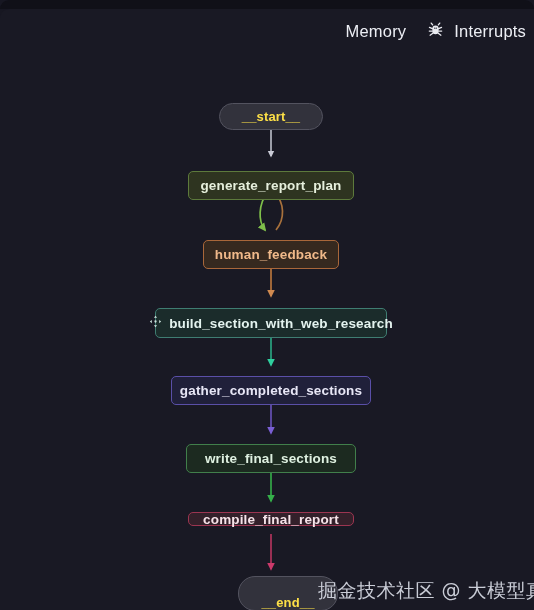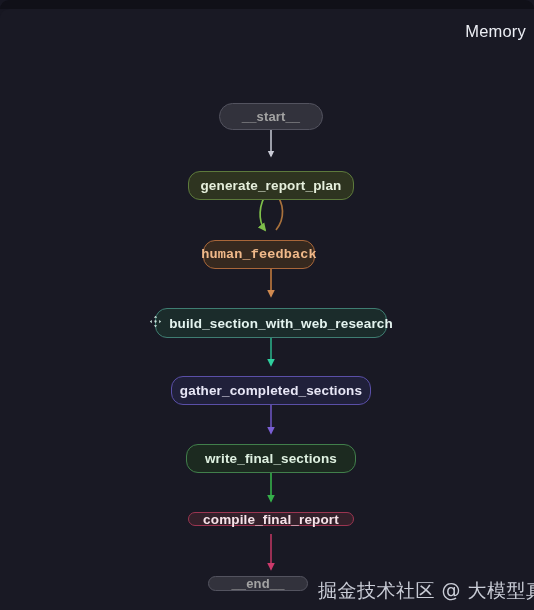--- a/index.html
+++ b/index.html
@@ -73,24 +73,24 @@
     font-weight: 700;
     letter-spacing: .15px;
     white-space: nowrap;
     z-index: 4;
     cursor: pointer;
   }
   .node.terminal {
     border-radius: 17px;
     background: #32323c;
     border: 1px solid #53535f;
-    color: #a3a3a3;
+    color: #fde047;
     font-size: 13px;
   }
-  .node.boxy { border-radius: 12px; }
+  .node.boxy { border-radius: 5px; }
 
   .n-genplan {
     background: #2e3420;
     border: 1px solid #5d7a3c;
     color: #e6efdc;
   }
   .n-human {
     background: #36291f;
     border: 1px solid #a9673a;
     color: #f0b98a;
@@ -195,21 +195,21 @@
     </svg>
 
     <div class="node terminal" style="left:219px; top:94px; width:104px; height:27px;">
       <span>__start__</span>
     </div>
 
     <div class="node boxy n-genplan" style="left:188px; top:162px; width:166px; height:29px;">
       <span>generate_report_plan</span>
     </div>
 
-    <div class="node boxy n-human" style="left:203px; top:231px; width:112px; height:29px;font-family:Liberation Mono, monospace;">
+    <div class="node boxy n-human" style="left:203px; top:231px; width:136px; height:29px;">
       <span>human_feedback</span>
     </div>
 
     <div class="node boxy n-build" style="left:155px; top:299px; width:232px; height:30px;">
       <span class="move-icon">
         <svg width="13" height="13" viewBox="0 0 24 24" fill="#cfe6e0">
           <path d="M12 1.6 L15 5.2 L9 5.2 Z"></path>
           <path d="M12 22.4 L9 18.8 L15 18.8 Z"></path>
           <path d="M1.6 12 L5.2 9 L5.2 15 Z"></path>
           <path d="M22.4 12 L18.8 15 L18.8 9 Z"></path>
@@ -224,27 +224,39 @@
     </div>
 
     <div class="node boxy n-gather" style="left:171px; top:367px; width:200px; height:29px;">
       <span>gather_completed_sections</span>
     </div>
 
     <div class="node boxy n-compile" style="left:188px; top:503px; width:166px; height:14px;">
       <span>compile_final_report</span>
     </div>
 
-    <div class="node terminal" style="left:208px; top:567px; width:100px; height:15px;">
+    <div class="node terminal" style="left:238px; top:567px; width:100px; height:35px;align-items:flex-end;">
       <span>__end__</span>
     </div>
 
     <div id="watermark">掘金技术社区 @ 大模型真好玩</div>
 
   </div>
 
   <div id="toolbar">
     <div class="tool-item">
       <span class="tool-label">Memory</span>
     </div>
+    <div class="tool-item">
+      <span class="bug-icon">
+        <svg width="19" height="19" viewBox="0 0 24 24" fill="none" stroke="#e9eaf0" stroke-width="1.7" stroke-linecap="round">
+          <path d="M8.4 6.2 L6.6 3.9 M15.6 6.2 L17.4 3.9"></path>
+          <rect x="8" y="7" width="8" height="11" rx="4" fill="#e9eaf0" stroke="none"></rect>
+          <path d="M8 11 L4.4 9.4 M8 14 L4.2 14 M8.6 16.8 L5.2 19.2"></path>
+          <path d="M16 11 L19.6 9.4 M16 14 L19.8 14 M15.4 16.8 L18.8 19.2"></path>
+          <path d="M11 10.2 L11 10.3 M13 10.2 L13 10.3" stroke="#20202c" stroke-width="1.6"></path>
+        </svg>
+      </span>
+      <span class="tool-label">Interrupts</span>
+    </div>
   </div>
 
 </div>
 
 </body></html>

